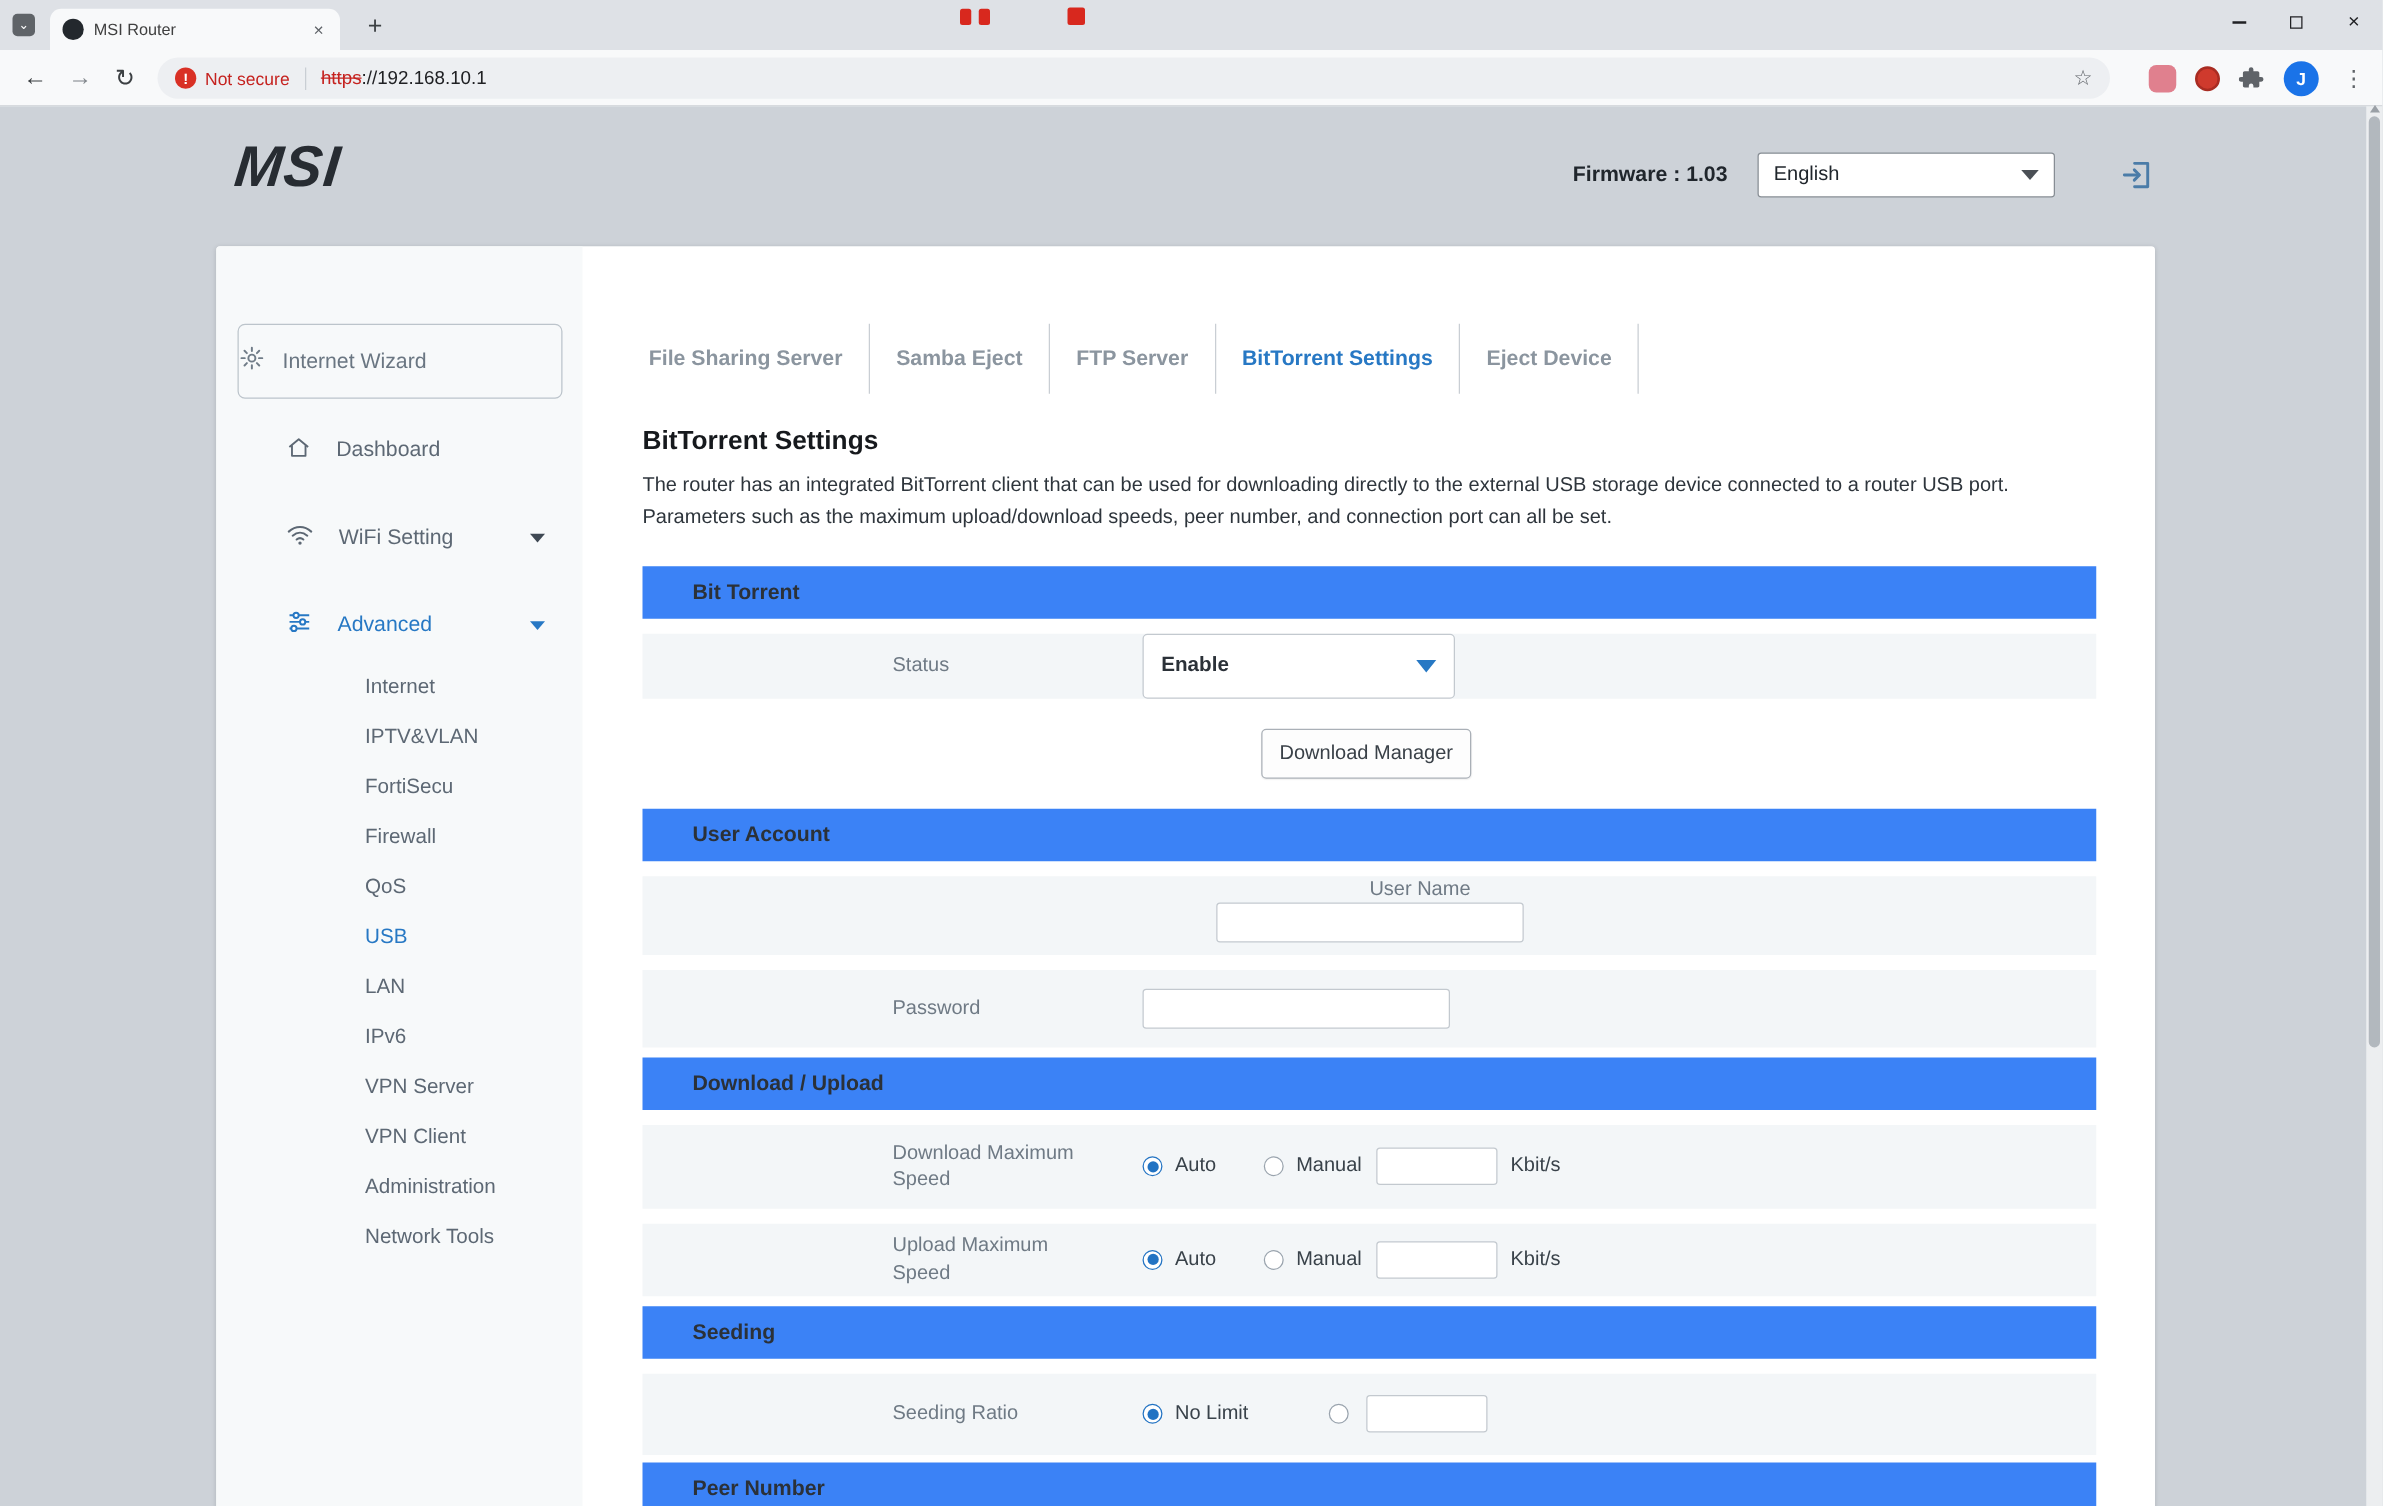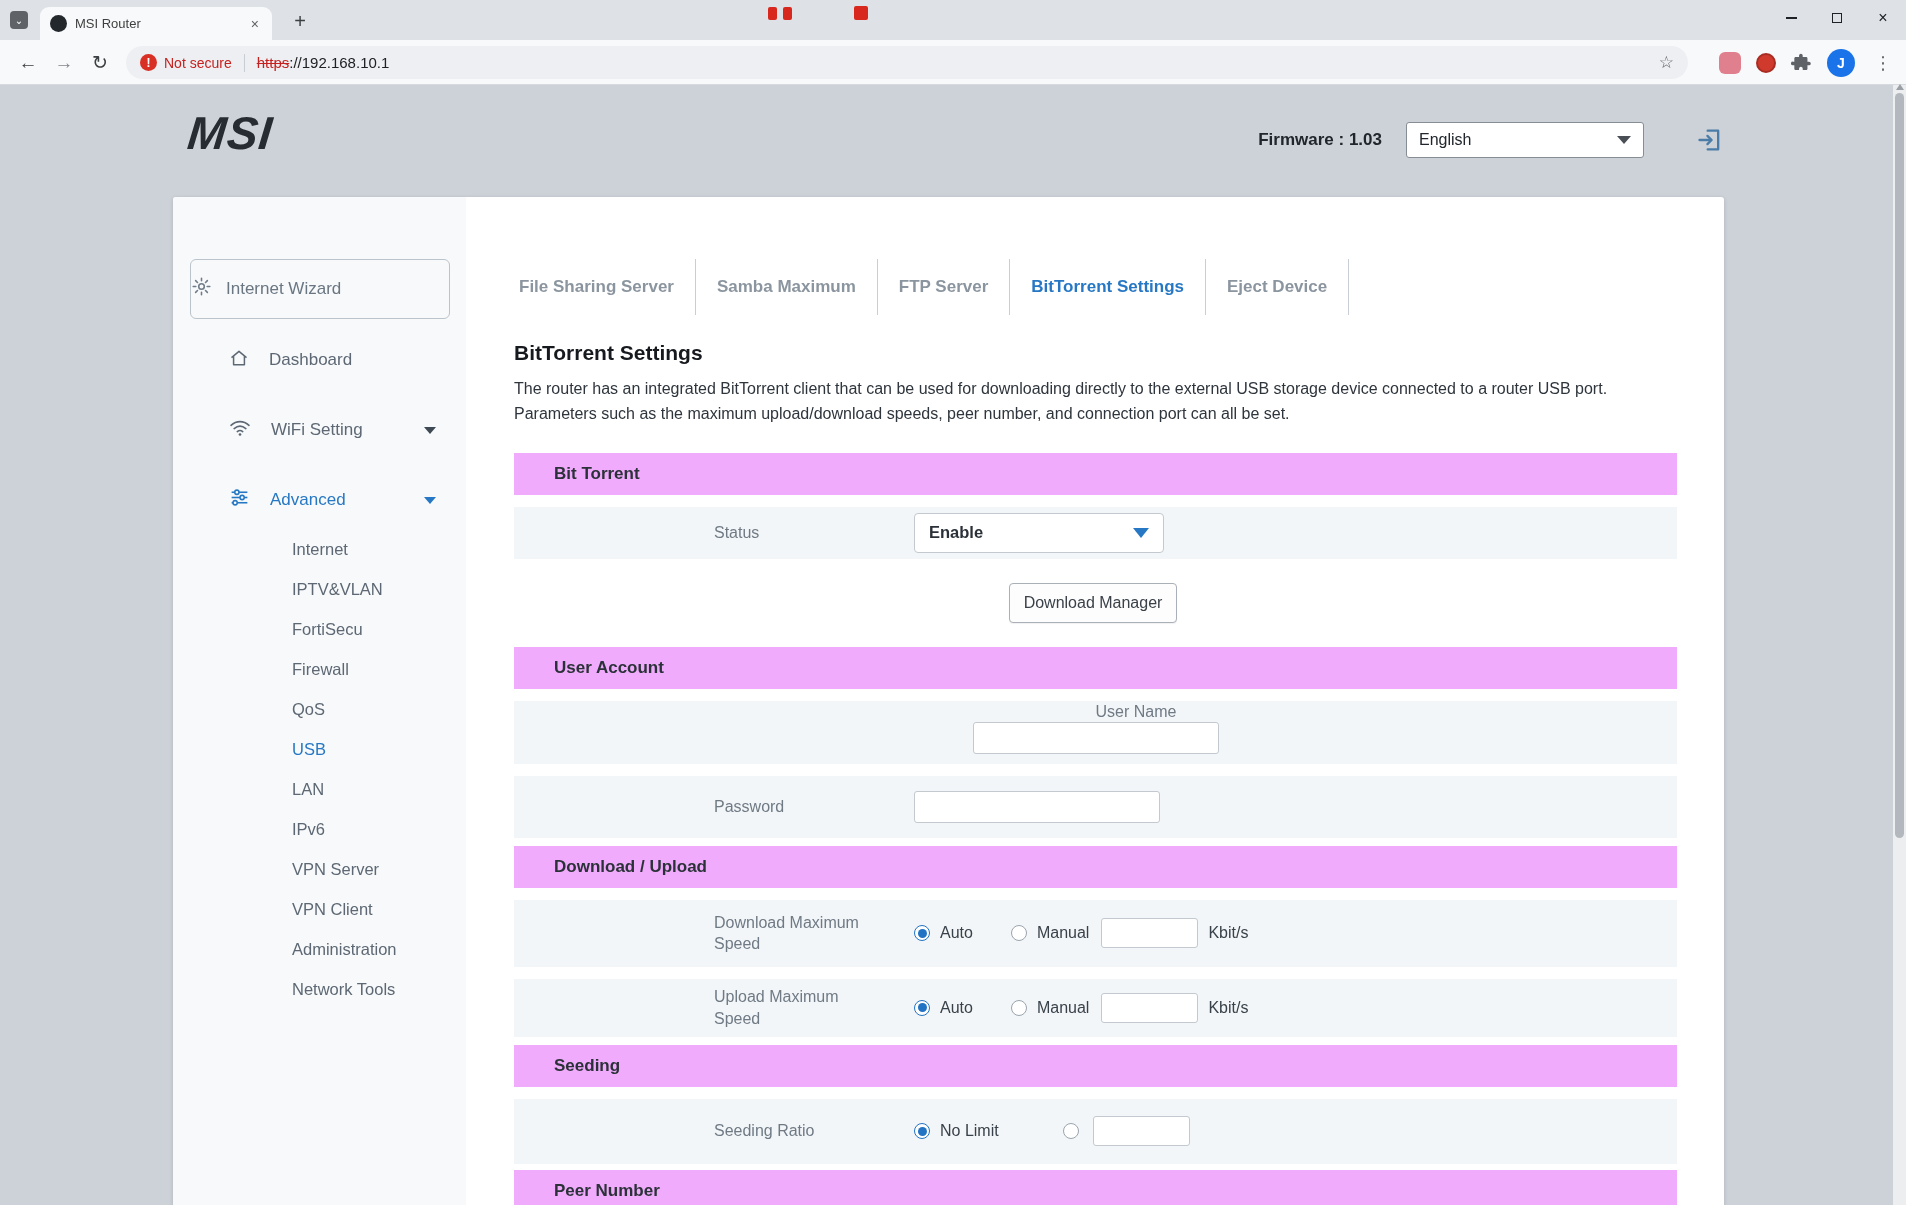--- a/index.html
+++ b/index.html
@@ -79,28 +79,28 @@
   
   .main { flex:1; padding:0 47px 0 48px; }
   .tabs { margin-top:62px; display:flex; height:56px; align-items:stretch; }
   .ptab { display:flex; align-items:center; padding:0 21px; border-right:1.5px solid #c9ced4; font-size:17px;
           font-weight:bold; color:#8b959f; white-space:nowrap; }
   .ptab:first-child { padding-left:5px; }
   .ptab.active { color:#2778c4; }
   .h1 { margin-top:26px; font-size:21px; font-weight:bold; color:#16191d; }
   .desc { margin-top:12px; font-size:16px; color:#2e353c; line-height:1.55; max-width:1150px; }
 
-  .secbar { margin-top:26px; height:42px; background:#f0abfc; display:flex; align-items:center; padding-left:40px;
+  .secbar { margin-top:26px; height:42px; background:#3b82f6; display:flex; align-items:center; padding-left:40px;
             font-size:17px; font-weight:bold; color:#2b3138; }
   .row { background:#f3f6f8; display:flex; align-items:center; margin-top:12px; }
   .row-label { margin-left:200px; width:170px; margin-right:30px; color:#6f7a85; font-size:16px; line-height:1.35; flex:0 0 auto; }
   .r-status { height:52px; } .r-user { height:63px;flex-direction:column; } .r-pass { height:62px; }
   .r-dl { height:67px; } .r-ul { height:58px; } .r-seed { height:65px; }
 
-  .dropdown { width:250px; height:40px; background:#fff; border:1px solid #c3c9cf; border-radius:4px; display:flex;
+  .dropdown { width:250px; height:52px; background:#fff; border:1px solid #c3c9cf; border-radius:4px; display:flex;
               align-items:center; padding:0 14px; font-size:16.5px; font-weight:bold; color:#2b3138; }
   .dd-caret { margin-left:auto; width:0; height:0; border-left:8px solid transparent; border-right:8px solid transparent;
               border-top:10px solid #2778c4; }
   .dm-btn { margin:24px 0 0 495px; width:168px; height:40px; background:#fdfdfd; border:1px solid #aab0b7; border-radius:4px;
             font-size:16px; color:#3a4148; display:flex; align-items:center; justify-content:center;
             box-shadow:0 1px 1px rgba(0,0,0,.06); font-family:"Liberation Sans",sans-serif; }
   .txt-input { width:246px; height:32px; border:1px solid #c3c9cf; border-radius:3px; background:#fff; font-size:15px;
                padding:0 8px; font-family:"Liberation Sans",sans-serif; }
   .sm-input { width:97px; height:30px; border:1px solid #c3c9cf; border-radius:3px; background:#fff; font-size:15px;
               padding:0 6px; font-family:"Liberation Sans",sans-serif; }
@@ -277,21 +277,21 @@
         </div>
       <div class="sub-item">
           <span>Network Tools</span>
         </div>
     </div>
   </aside>
 
   <main class="main">
     <div class="tabs">
       <div class="ptab">File Sharing Server</div>
-      <div class="ptab">Samba Maximum</div>
+      <div class="ptab">Samba Eject</div>
       <div class="ptab">FTP Server</div>
       <div class="ptab active">BitTorrent Settings</div>
       <div class="ptab">Eject Device</div>
     </div>
 
     <div class="h1">BitTorrent Settings</div>
     <div class="desc">The router has an integrated BitTorrent client that can be used for downloading directly to the external USB storage device connected to a router USB port. Parameters such as the maximum upload/download speeds, peer number, and connection port can all be set.</div>
 
     <div class="secbar">Bit Torrent</div>
     <div class="row r-status">

